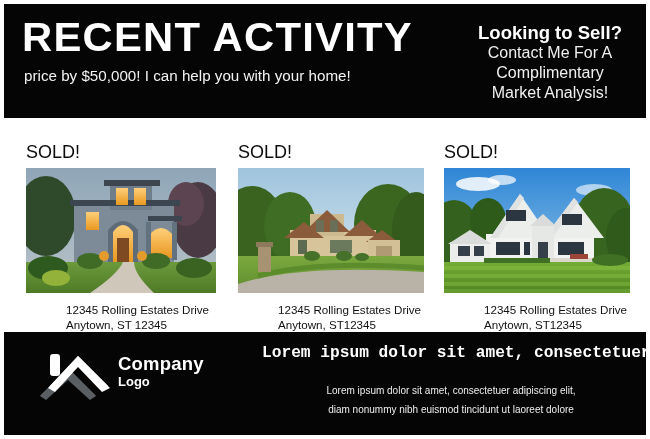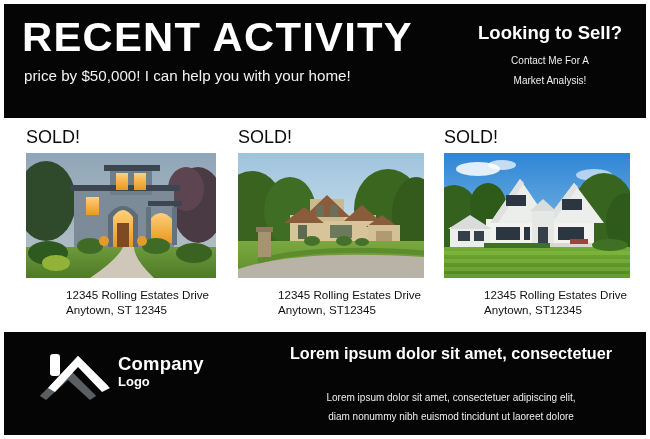--- a/index.html
+++ b/index.html
@@ -72,42 +72,41 @@
     top: 18px;
     width: 172px;
     text-align: center;
   }
   .sell-title {
     color: #ffffff;
     font-size: 18.5px;
     font-weight: bold;
     line-height: 1.15;
     white-space: nowrap;
-    margin-bottom: 8px;
   }
   .sell-sub {
     color: #f0f0f0;
-    font-size: 10px;
+    font-size: 16px;
     line-height: 20px;
   }
   .sell-sub .line { display: block; white-space: nowrap; }
 
   
   .listings {
     position: absolute;
     left: 0;
     top: 114px;
     width: 642px;
     height: 214px;
     background: #ffffff;
   }
 
   .card {
     position: absolute;
-    top: 0;
+    top: 15px;
   }
   .card.c1 { left: 22px;  width: 190px; }
   .card.c2 { left: 234px; width: 186px; }
   .card.c3 { left: 440px; width: 186px; }
 
   .sold {
     color: #0c0c0c;
     font-size: 18px;
     line-height: 1;
     padding-top: 10px;
@@ -183,21 +182,22 @@
     top: 12px;
     width: 378px;
     text-align: center;
   }
   .foot-title {
     color: #ffffff;
     font-size: 16.2px;
     font-weight: bold;
     line-height: 1.2;
     white-space: nowrap;
-    margin-bottom: 25px;
+    margin-bottom: 18px;
+    font-family: Liberation Mono, monospace;
   }
   .foot-body {
     color: #ededed;
     font-size: 10px;
     line-height: 19px;
   }
   .foot-body .line { display: block; white-space: nowrap; }
 </style>
 </head>
 <body>
@@ -210,20 +210,21 @@
       <div class="headline">RECENT ACTIVITY</div>
 
       <div class="subhead">
         <span class="line">price by $50,000! I can help you with your home!</span>
       </div>
 
       <div class="sell-block">
         <div class="sell-title">Looking to Sell?</div>
         <div class="sell-sub">
           <span class="line">Contact Me For A</span>
+          <span class="line">Complimentary</span>
           <span class="line">Market Analysis!</span>
         </div>
       </div>
     </div>
 
     <div class="listings">
 
       <div class="card c1">
         <div class="sold">SOLD!</div>
         <div class="photo">

